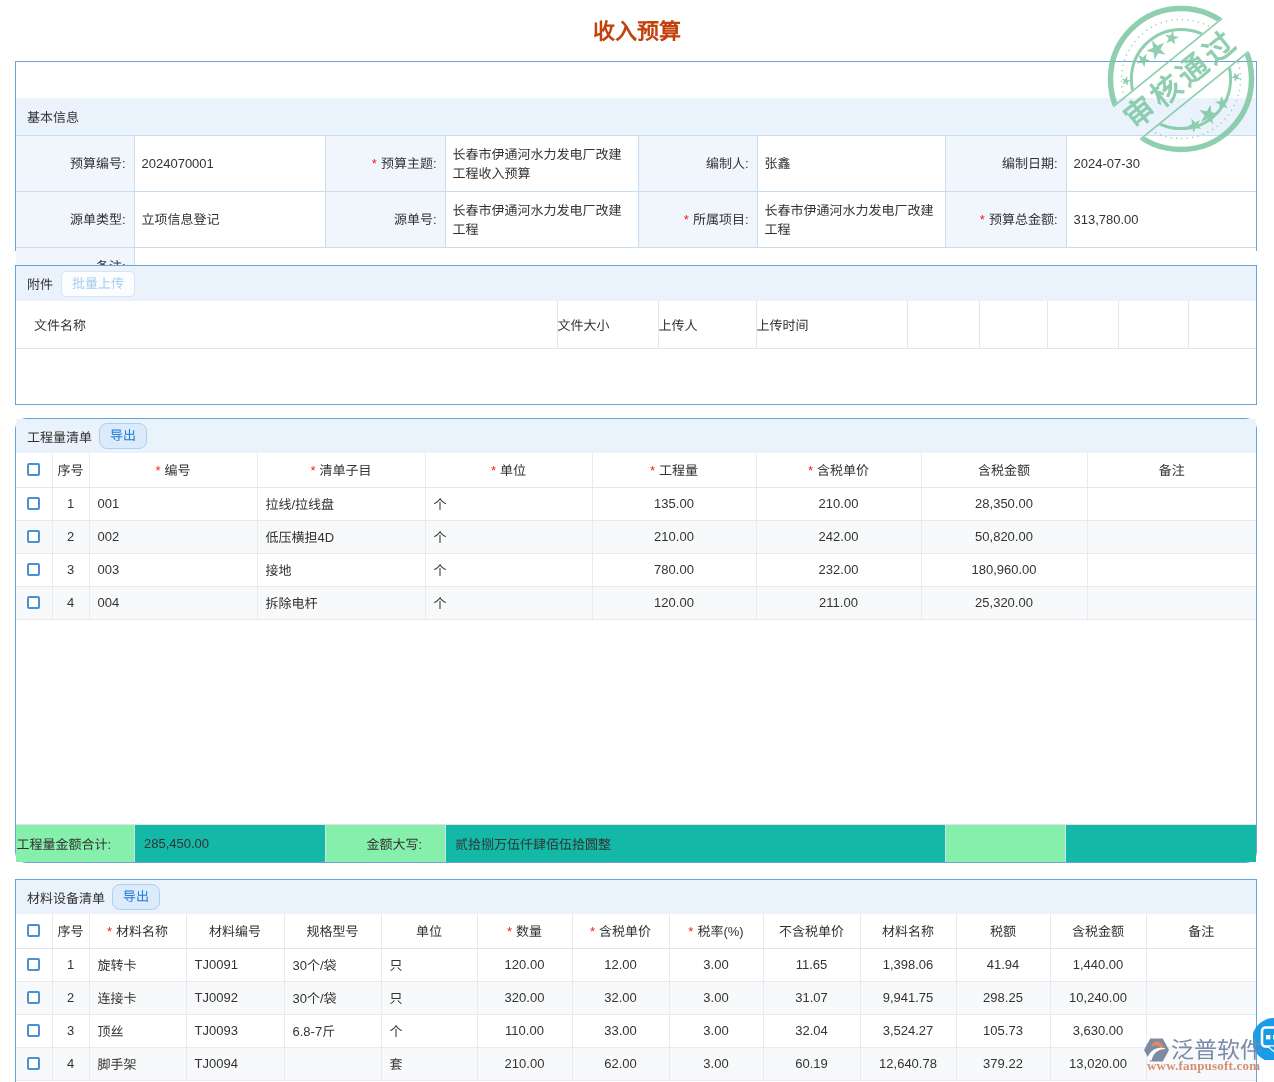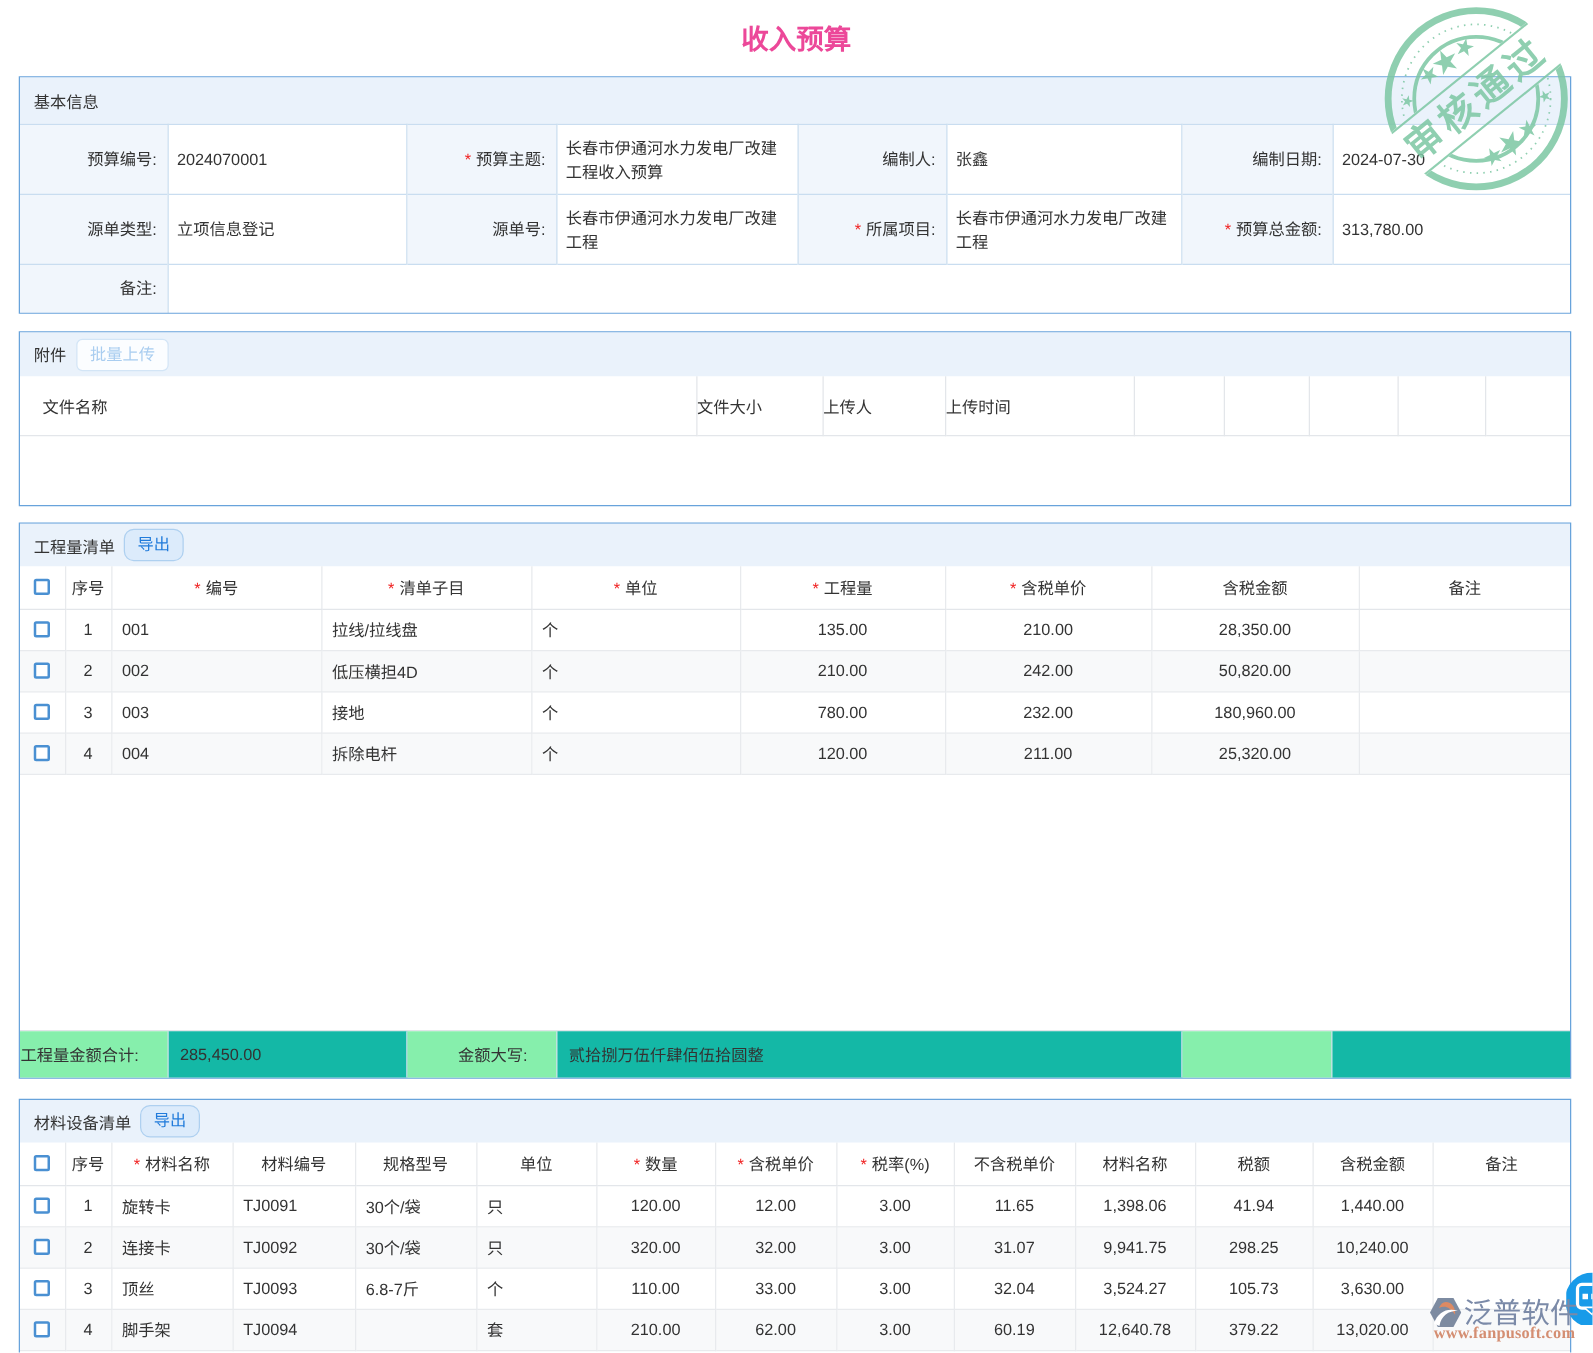--- a/index.html
+++ b/index.html
@@ -1,27 +1,27 @@
 <!DOCTYPE html>
 <html lang="zh-CN"><head>
 <meta charset="utf-8">
 <title>收入预算</title>
 <style>
 *{margin:0;padding:0;box-sizing:border-box;}
 html,body{width:1274px;height:1082px;overflow:hidden;background:#fff;}
 body{position:relative;font-family:"Liberation Sans",sans-serif;color:#333;font-size:13px;}
-.title{position:absolute;top:13px;left:0;width:1274px;text-align:center;font-size:22px;font-weight:bold;color:#ec4899;}
+.title{position:absolute;top:13px;left:0;width:1274px;text-align:center;font-size:22px;font-weight:bold;color:#c2410c;}
 .sec{position:absolute;left:15px;width:1242px;border:1px solid #68a3db;background:#fff;}
 .bar{background:#eaf2fb;display:flex;align-items:center;padding-left:11px;font-size:13px;color:#333;}
 table{border-collapse:collapse;table-layout:fixed;width:100%;}
 td,th{font-size:13px;font-weight:normal;color:#333;overflow:hidden;white-space:nowrap;}
 .red{color:#f02020;margin-right:4px;}
 
 #s1{top:61px;height:190px;}
-#s1 .bar{height:37px;}
+#s1 .bar{height:37px;margin-top:36px;}
 #s1 td{border-top:1px solid #c9ddf0;border-right:1px solid #c9ddf0;vertical-align:middle;line-height:19px;}
 #s1 td:last-child{border-right:none;}
 #s1 td.lb{background:#f1f6fc;text-align:right;padding-right:8px;padding-left:21px;}
 #s1 td.vl{background:#fff;padding-left:7px;padding-right:6px;white-space:normal;}
 
 #s2{top:265px;height:140px;}
 #s2 .bar{height:35px;}
 #s2 th{border-bottom:1px solid #e3e6ea;border-right:1px solid #e3e6ea;height:47px;text-align:left;}
 #s2 th:last-child{border-right:none;}
 #s2 th.first{text-align:left;padding-left:18px;}
@@ -29,21 +29,21 @@
 .btn-up{margin-left:8px;height:26px;line-height:24px;padding:0 10px;border:1px solid #d3e5f6;border-radius:5px;background:#fbfdff;color:#a9cdf0;font-size:13px;}
 .btn-exp{margin-left:7px;height:26px;line-height:24px;padding:0 10px;border:1px solid #aed0f0;border-radius:8px;background:#dcebfb;color:#217bdb;font-size:13px;}
 
 .dt th{height:34px;border-bottom:1px solid #e3e6ea;border-right:1px solid #e8eaed;text-align:center;}
 .dt td{height:33px;border-bottom:1px solid #e8eaed;border-right:1px solid #e8eaed;text-align:center;}
 .dt th:last-child,.dt td:last-child{border-right:none;}
 .dt tr.even td{background:#f8f9fa;}
 .dt td.l{text-align:left;padding-left:8px;}
 .ck{width:13px;height:13px;border:2px solid #4a90d2;border-radius:2px;margin:0 auto;background:#fff;}
 
-#s3{top:418px;height:445px;}
+#s3{top:418px;height:445px;border-radius:11px;}
 #s3 .bar{height:34px;}
 #s3 .empty{height:204px;border-top:0;}
 .sumrow{display:flex;border-top:1px solid #e0e4e8;height:38px;}
 .sumrow div{height:100%;display:flex;align-items:center;border-right:1px solid #cfdeee;}
 .sumrow .lb{background:#86efac;justify-content:flex-end;padding-right:23px;}
 .sumrow .vl{background:#14b8a6;padding-left:9px;}
 
 #s4{top:879px;height:300px;}
 #s4 .bar{height:34px;}
 </style>

